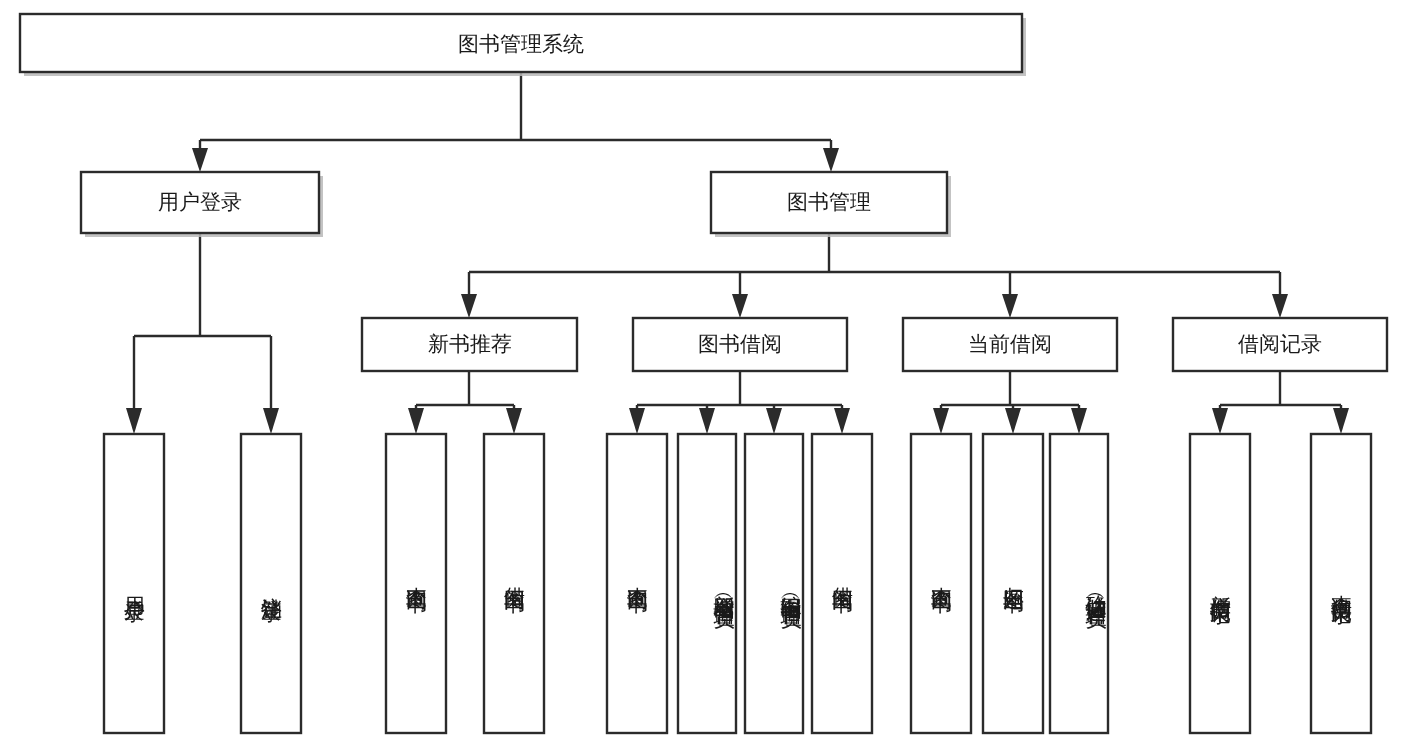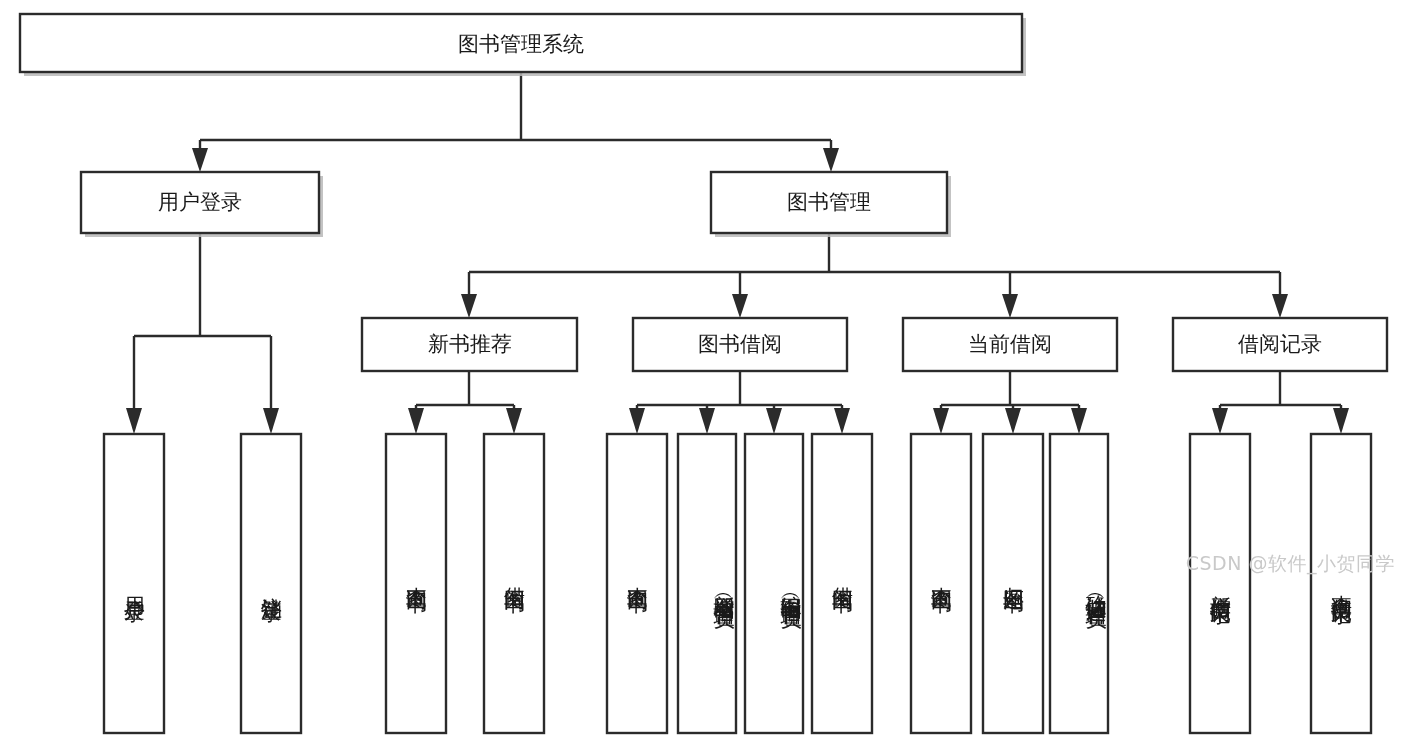--- a/index.html
+++ b/index.html
@@ -199,14 +199,13 @@
   <div class="leaf-label center-v" style="left:607px; top:424px; width:60px; height:299px;">查询图书</div>
   <div class="leaf-label" style="left:678px; top:441px; width:58px; height:292px;">新增图书（管理员）</div>
   <div class="leaf-label" style="left:745px; top:441px; width:58px; height:292px;">编辑图书（管理员）</div>
   <div class="leaf-label center-v" style="left:812px; top:424px; width:60px; height:299px;">借阅图书</div>
   <div class="leaf-label center-v" style="left:911px; top:424px; width:60px; height:299px;">查询图书</div>
   <div class="leaf-label center-v" style="left:983px; top:424px; width:60px; height:299px;">归还图书</div>
   <div class="leaf-label" style="left:1050px; top:441px; width:58px; height:292px;">确认归还（管理员）</div>
   <div class="leaf-label center-v" style="left:1190px; top:434px; width:60px; height:299px;">新增借阅记录</div>
   <div class="leaf-label center-v" style="left:1311px; top:434px; width:60px; height:299px;">查询借阅记录</div>
 
-  <div class="watermark">CSDN @软件_小贺同学</div>
 </div>
 
 </body></html>

